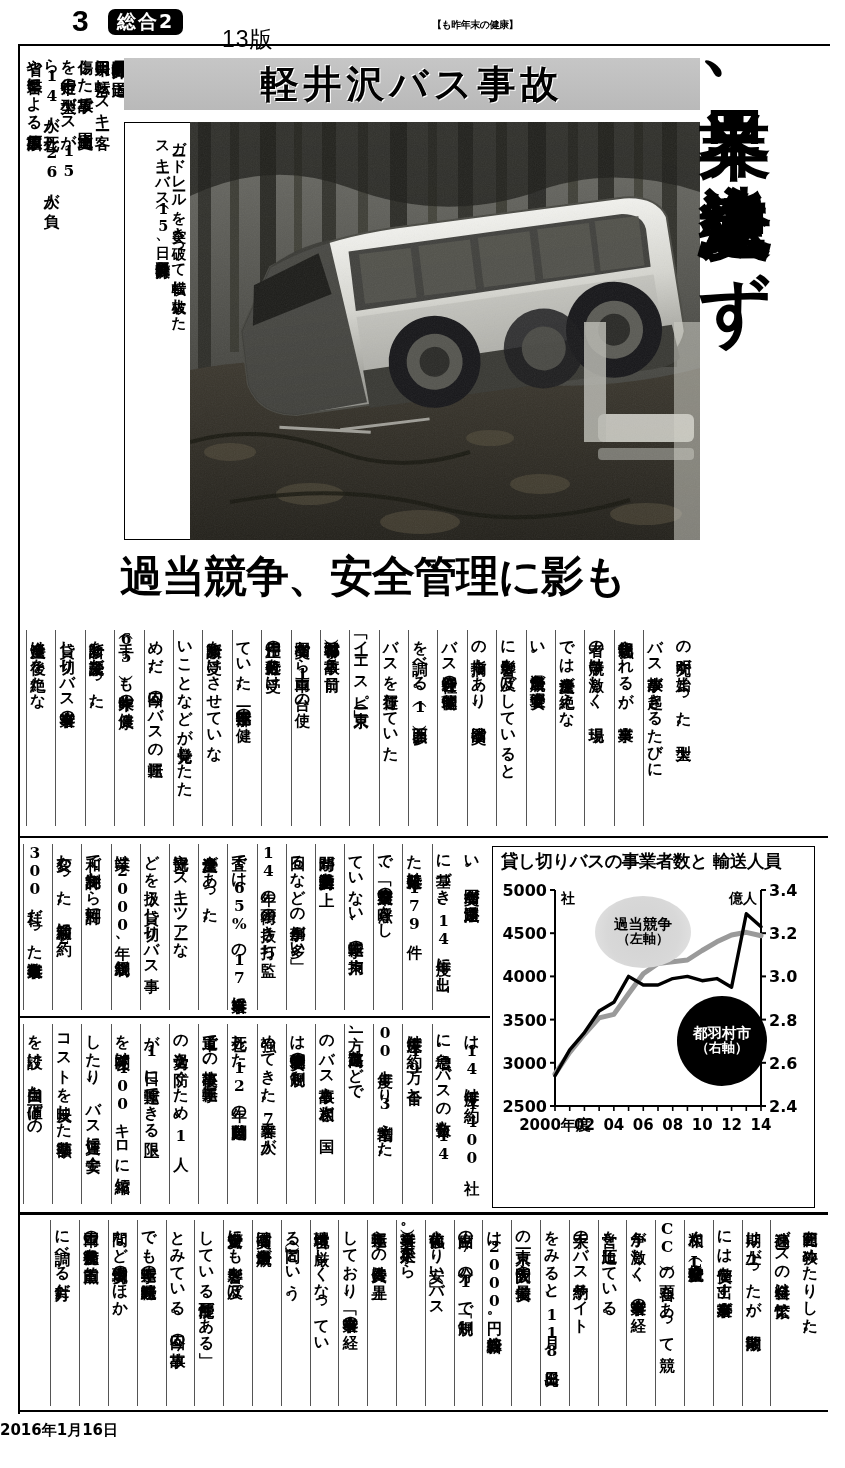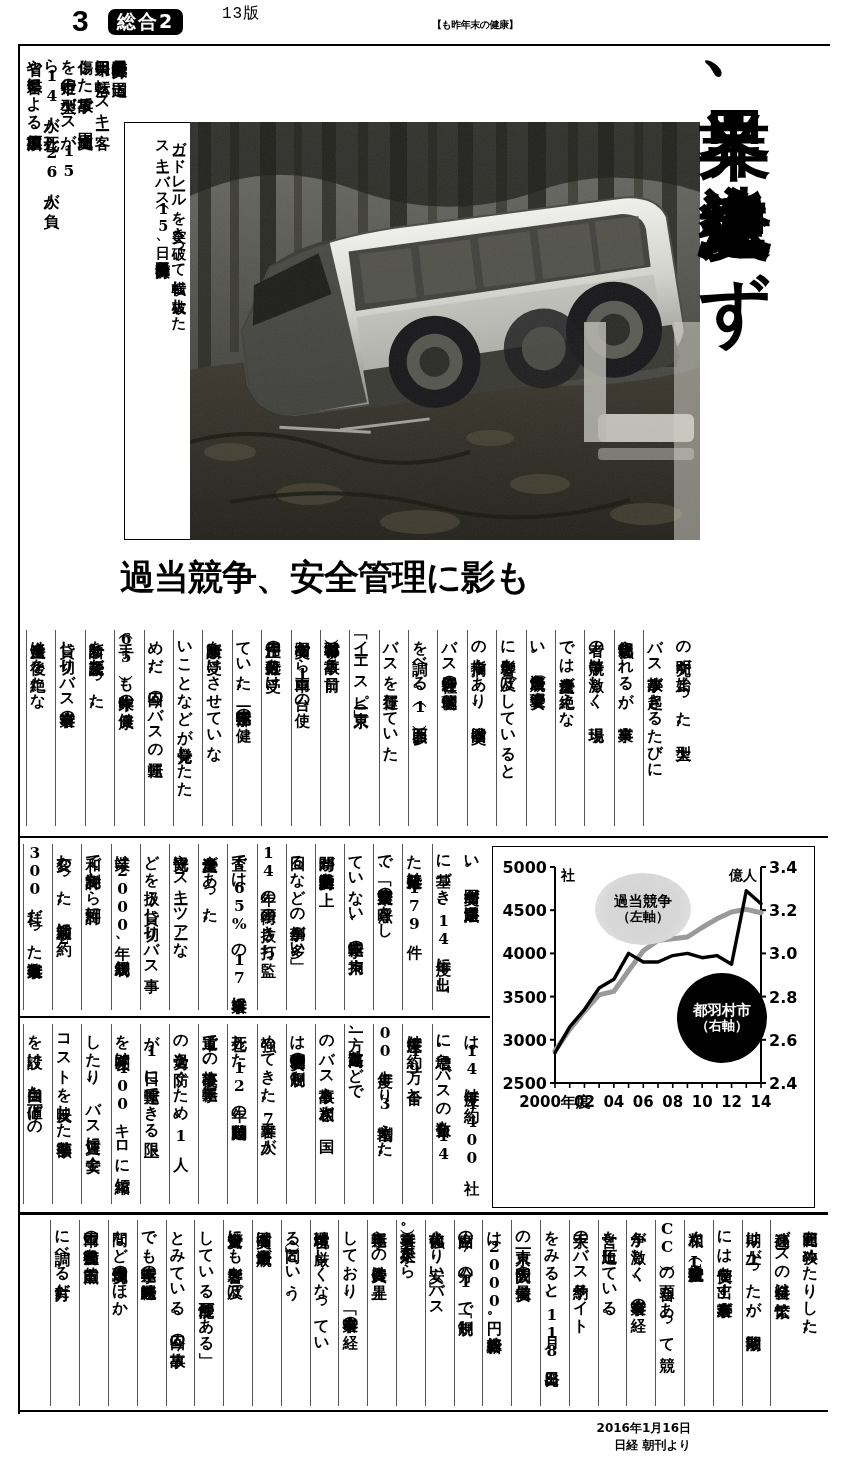--- a/index.html
+++ b/index.html
@@ -21,23 +21,23 @@
     font-family:"Liberation Sans","DejaVu Sans",sans-serif;
   }
   .mh-section{
     position:absolute;left:108px;top:9px;
     background:#000;color:#fff;border-radius:7px;
     padding:2px 9px 3px 9px;font-size:19px;font-weight:bold;
     letter-spacing:2px;line-height:1.1;
     font-family:"DejaVu Sans","Liberation Sans",sans-serif;
   }
   .mh-edition{
-    position:absolute;left:222px;top:3px;
-    font-size:16px;letter-spacing:1px;
-    font-family:Liberation Mono, monospace;
+    position:absolute;left:222px;top:24px;
+    font-size:23px;letter-spacing:1px;
+    font-family:Liberation Sans, sans-serif;
   }
   .mh-note{
     position:absolute;left:432px;top:18px;
     font-size:10px;font-weight:bold;letter-spacing:-0.5px;
     font-family:"DejaVu Sans","Liberation Sans",sans-serif;
   }
 
   
   .frame{
     position:absolute;left:18px;top:44px;width:810px;height:1368px;
@@ -98,21 +98,21 @@
     background:#2b2b26;
   }
   .photo svg{display:block;}
 
   
   .subhead{
     position:absolute;left:120px;top:546px;width:584px;height:62px;
     display:flex;align-items:center;
   }
   .subhead span{
-    font-size:35px;font-weight:bold;letter-spacing:-1px;
+    font-size:43px;font-weight:bold;letter-spacing:-1px;
     font-family:"DejaVu Serif","Liberation Serif",serif;
   }
 
   
   .mainhead{
     position:absolute;left:700px;top:52px;width:130px;height:610px;
   }
   .mainhead .vt{
     font-size:72px;font-weight:bold;line-height:1.0;letter-spacing:1px;
     font-family:"DejaVu Serif","Liberation Serif",serif;
@@ -166,22 +166,22 @@
     position:absolute;left:178px;top:122px;width:90px;height:90px;
     border-radius:50%;background:#000;color:#fff;
     display:flex;flex-direction:column;align-items:center;justify-content:center;
     font-family:"DejaVu Sans","Liberation Sans",sans-serif;
     font-weight:bold;font-size:14.5px;line-height:1.15;
   }
   .lbl-sub{font-size:13px;}
 
   
   .footer{
-    position:absolute;left:0;top:1420px;width:691px;text-align:right;
-    font-size:12px;line-height:1.45;font-weight:600;
+    position:absolute;left:0;top:1420px;width:691px;text-align:left;
+    font-size:15px;line-height:1.45;font-weight:600;
     font-family:"DejaVu Sans","Liberation Sans",sans-serif;
   }
 </style>
 </head>
 <body>
 
 <div class="page">
 
   <div class="masthead">
     <div class="mh-pageno">3</div>
@@ -206,20 +206,23 @@
         <div class="vt" style="height: 596px;">を走行中の大型バスが15</div>
       </div>
       <div class="col" style="width: 17px; height: 596px;">
         <div class="vt" style="height: 596px;">ら14人が死亡し26人が負</div>
       </div>
       <div class="col" style="width: 17px; height: 596px;">
         <div class="vt" style="height: 596px;">省や県警による事故原因</div>
       </div>
     </div>
 
+  <div class="kicker">
+    <span>軽井沢バス事故</span>
+  </div>
 
   <div class="photoblock">
     <div class="photocap">
       <div class="vt">ガードレールを突き破って横転し大破した
 スキーバス（15日、長野県軽井沢町）</div>
     </div>
     <div class="photo">
       <svg width="510" height="418" viewBox="0 0 510 418" aria-hidden="true">
         <defs>
           <linearGradient id="sky" x1="0" y1="0" x2="0" y2="1">
@@ -597,20 +600,22 @@
       </div>
       <div class="col" style="width: 28.8px; height: 186px;">
         <div class="vt" style="height: 186px;">車両の整備状況を重点的</div>
       </div>
       <div class="col" style="width: 28.8px; height: 186px;">
         <div class="vt" style="height: 186px;">に調べる方針だ。</div>
       </div>
     </div>
 
   <div class="chartbox">
+    <div class="chart-title">貸し切りバスの事業者数と
+輸送人員</div>
     <div class="plotwrap">
       <svg id="chart-svg" width="310" height="278" viewBox="0 0 310 278" aria-hidden="true">
           <line x1="56" y1="16" x2="56" y2="232" stroke="#000" stroke-width="2"></line>
           <line x1="262" y1="16" x2="262" y2="232" stroke="#000" stroke-width="2"></line>
           <line x1="56" y1="232" x2="262" y2="232" stroke="#000" stroke-width="2"></line>
           <line x1="51" y1="232" x2="56" y2="232" stroke="#000" stroke-width="2"></line>
           <text x="48" y="238" text-anchor="end" font-family="&quot;DejaVu Sans&quot;,&quot;Liberation Sans&quot;,sans-serif" font-size="16" font-weight="bold" fill="#000">2500</text>
           <line x1="51" y1="188.8" x2="56" y2="188.8" stroke="#000" stroke-width="2"></line>
           <text x="48" y="194.8" text-anchor="end" font-family="&quot;DejaVu Sans&quot;,&quot;Liberation Sans&quot;,sans-serif" font-size="16" font-weight="bold" fill="#000">3000</text>
           <line x1="51" y1="145.6" x2="56" y2="145.6" stroke="#000" stroke-width="2"></line>
@@ -667,16 +672,15 @@
       </div>
       <div class="lbl-pax">
         <div>都羽村市</div>
         <div class="lbl-sub">（右軸）</div>
       </div>
     </div>
   </div>
 
   <div class="footer">
     <div>2016年1月16日</div>
-    <div>日経 朝刊より</div>
   </div>
 
 </div>
 
 </body></html>

